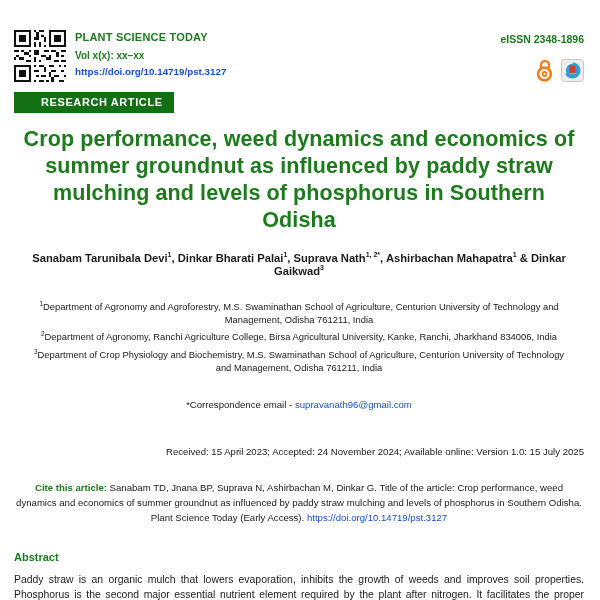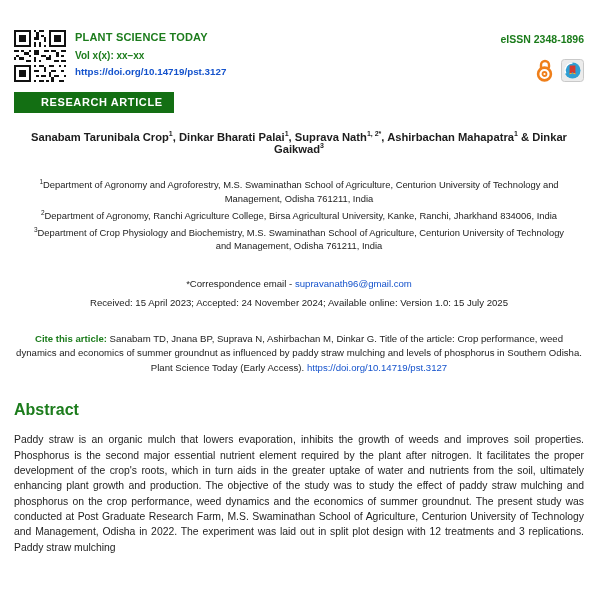--- a/index.html
+++ b/index.html
@@ -31,26 +31,26 @@
     margin:13px 2px 0 2px;text-align:center;color:var(--green);
     font-size:21.5px;font-weight:bold;line-height:1.26;letter-spacing:.1px;
   }
   .authors{margin-top:17px;text-align:center;font-size:11.2px;font-weight:bold;color:#1d1d1d;}
   .authors sup{font-size:7px;}
   .affils{margin-top:22px;}
   .affil{margin:3px 18px;text-align:center;font-size:9.4px;line-height:1.4;color:#222;}
   .affil sup{font-size:6.5px;}
 
   .corr{margin-top:25px;text-align:center;font-size:9.6px;color:#222;}
-  .dates{margin-top:8px;text-align:center;font-size:9.6px;color:#222;}
+  .dates{margin-top:36px;text-align:right;font-size:9.6px;color:#222;}
 
   .cite{margin:24px 2px 0 2px;text-align:center;font-size:9.6px;line-height:1.55;color:#222;}
   .cite .cite-label{color:var(--green);font-weight:bold;}
 
-  .abstract-h{margin-top:25px;font-size:16px;font-weight:bold;color:var(--green);}
+  .abstract-h{margin-top:25px;font-size:11px;font-weight:bold;color:var(--green);}
   .abstract-p{margin:8px 0 0 0;text-align:justify;font-size:10.4px;line-height:1.47;color:#1d1d1d;}
 
   a{cursor:pointer;}
   .link{color:var(--blue);text-decoration:none;}
 
   :root{
     --green:#1c7c1c;
     --badge-green:#136f13;
     --blue:#1553cc;
     --oa:#ef7f1a;
@@ -158,24 +158,25 @@
           <path d="M8.6 14 h5.8 v1.5 l-2.9 -1.2 -2.9 1.2 z" fill="#f2b32a"></path>
         </svg>
       </div>
     </div>
   </div>
 
   
   <div class="badge">RESEARCH ARTICLE</div>
 
   
+  <h1 class="title">Crop performance, weed dynamics and economics of summer groundnut as influenced by paddy straw mulching and levels of phosphorus in Southern Odisha</h1>
 
   
   <div class="authors">
-    <span><span>Sanabam Tarunibala Crop</span><sup>1</sup><span>, </span></span><span><span>Dinkar Bharati Palai</span><sup>1</sup><span>, </span></span><span><span>Suprava Nath</span><sup>1, 2*</sup><span>, </span></span><span><span>Ashirbachan Mahapatra</span><sup>1</sup><span> &amp; </span></span><span><span>Dinkar Gaikwad</span><sup>3</sup><span></span></span>
+    <span><span>Sanabam Tarunibala Devi</span><sup>1</sup><span>, </span></span><span><span>Dinkar Bharati Palai</span><sup>1</sup><span>, </span></span><span><span>Suprava Nath</span><sup>1, 2*</sup><span>, </span></span><span><span>Ashirbachan Mahapatra</span><sup>1</sup><span> &amp; </span></span><span><span>Dinkar Gaikwad</span><sup>3</sup><span></span></span>
   </div>
 
   
   <div class="affils">
     <p class="affil"><sup>1</sup><span>Department of Agronomy and Agroforestry, M.S. Swaminathan School of Agriculture, Centurion University of Technology and Management, Odisha 761211, India</span></p>
     <p class="affil"><sup>2</sup><span>Department of Agronomy, Ranchi Agriculture College, Birsa Agricultural University, Kanke, Ranchi, Jharkhand 834006, India</span></p>
     <p class="affil"><sup>3</sup><span>Department of Crop Physiology and Biochemistry, M.S. Swaminathan School of Agriculture, Centurion University of Technology and Management, Odisha 761211, India</span></p>
   </div>
 
   

